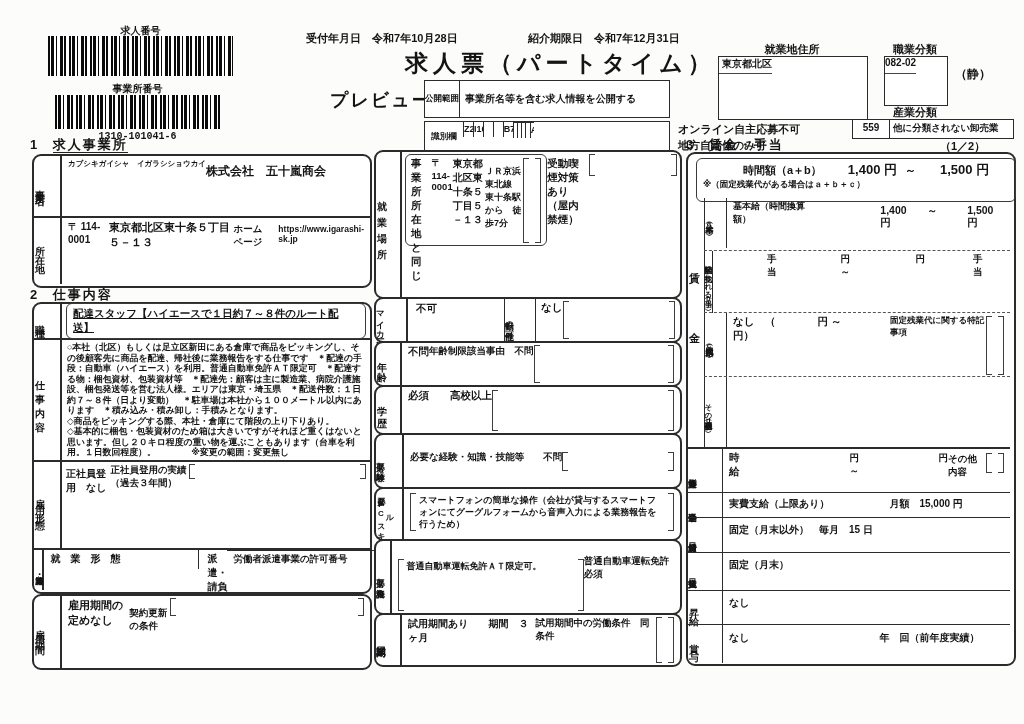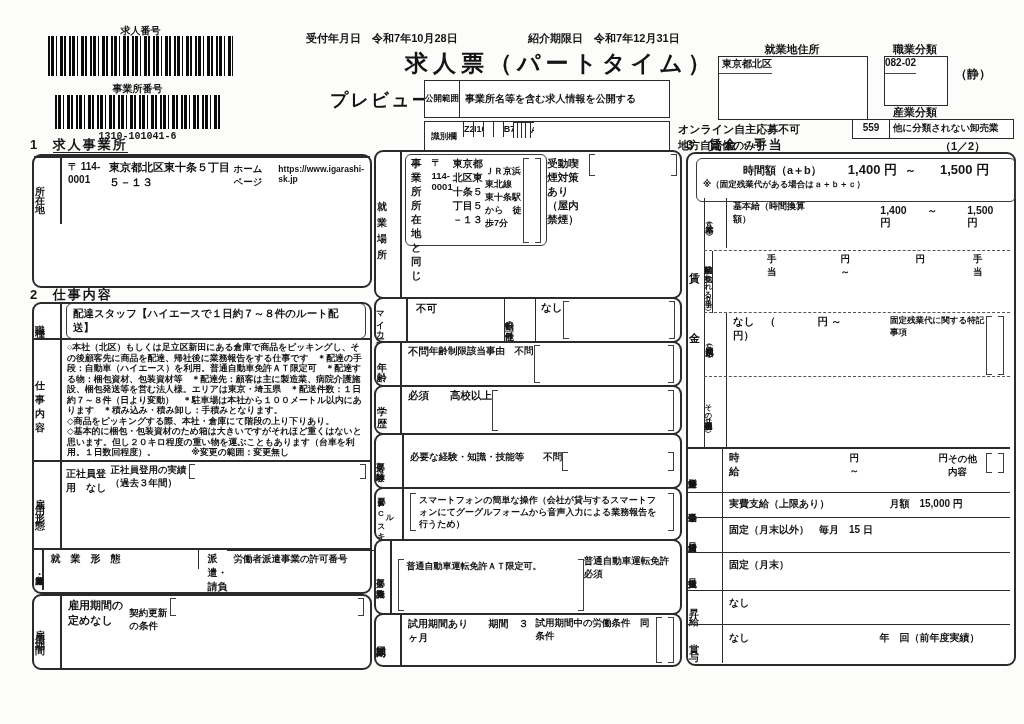--- a/index.html
+++ b/index.html
@@ -99,20 +99,27 @@
   <div class="abs flex" style="left:852px;top:119px;width:160px;height:18px;border:1.5px solid #2b2b2b;background:#fff;">
     <div class="ctr b f10 br15" style="width:36px;line-height:16px;">559</div>
     <div class="b f95" style="flex:1;line-height:16px;padding-left:3px;">他に分類されない卸売業</div>
   </div>
 
   <div class="abs f13 b" style="left:30px;top:136px;">
     <span>1</span>
     <span class="uline" style="margin-left:12px;letter-spacing:2px;">求人事業所</span>
   </div>
   <div class="box" style="left:32px;top:154px;width:336px;height:130px;">
+    <div class="flex" style="height:60px;">
+      <div class="vlab f10 br2" style="width:26px;letter-spacing:2px;">事業所名</div>
+      <div class="col" style="flex:1;padding:3px 6px;">
+        <div class="b f7">カブシキガイシャ　イガラシショウカイ</div>
+        <div class="b f12" style="margin-top:4px;">株式会社　五十嵐商会</div>
+      </div>
+    </div>
     <div class="bt2 flex" style="height:66px;">
       <div class="vlab f10 br2" style="width:26px;letter-spacing:9px;">所在地</div>
       <div class="col" style="flex:1;padding:2px 6px 0 6px;">
         <div class="b f10">〒 114-0001</div>
         <div class="b f11">東京都北区東十条５丁目５－１３</div>
         <div class="dash" style="margin-top:8px;"></div>
         <div class="flex" style="margin-top:3px;align-items:baseline;">
           <div class="b f95">ホームページ</div>
           <div class="b f85" style="margin-left:10px;">https://www.igarashi-sk.jp</div>
         </div>
@@ -120,21 +127,21 @@
     </div>
   </div>
 
   <div class="abs f13 b" style="left:30px;top:286px;">
     <span>2</span>
     <span class="uline" style="margin-left:12px;letter-spacing:2px;">仕事内容</span>
   </div>
   <div class="box" style="left:32px;top:302px;width:336px;height:288px;">
     <div class="flex" style="height:34px;">
       <div class="vlab f10 br2" style="width:26px;letter-spacing:4px;">職種</div>
-      <div style="flex:1;display:flex;align-items:center;padding:2px 4px;">
+      <div style="flex:1;display:flex;align-items:center;padding:2px 4px;text-decoration:underline;">
         <div class="innerbox b f105" style="width:100%;padding:3px 6px;">配達スタッフ【ハイエースで１日約７～８件のルート配送】</div>
       </div>
     </div>
     <div class="bt2 flex" style="height:120px;">
       <div class="vlab f10 br2" style="width:26px;letter-spacing:14px;">仕事内容</div>
       <div class="b pre" style="flex:1;padding:2px 5px;font-size:8.9px;line-height:1.18;">○本社（北区）もしくは足立区新田にある倉庫で商品をピッキングし、その後顧客先に商品を配達、帰社後に業務報告をする仕事です　＊配達の手段：自動車（ハイエース）を利用。普通自動車免許ＡＴ限定可　＊配達する物：梱包資材、包装資材等　＊配達先：顧客は主に製造業、病院介護施設、梱包発送等を営む法人様。エリアは東京・埼玉県　＊配送件数：１日約７～８件（日より変動）　＊駐車場は本社から１００メートル以内にあります　＊積み込み・積み卸し：手積みとなります。
 ◇商品をピッキングする際、本社・倉庫にて階段の上り下りあり。
 ◇基本的に梱包・包装資材のため箱は大きいですがそれほど重くはないと思います。但し２０キロ程度の重い物を運ぶこともあります（台車を利用。１日数回程度）。　　　　※変更の範囲：変更無し</div>
     </div>
     <div class="bt2 flex" style="height:86px;">

